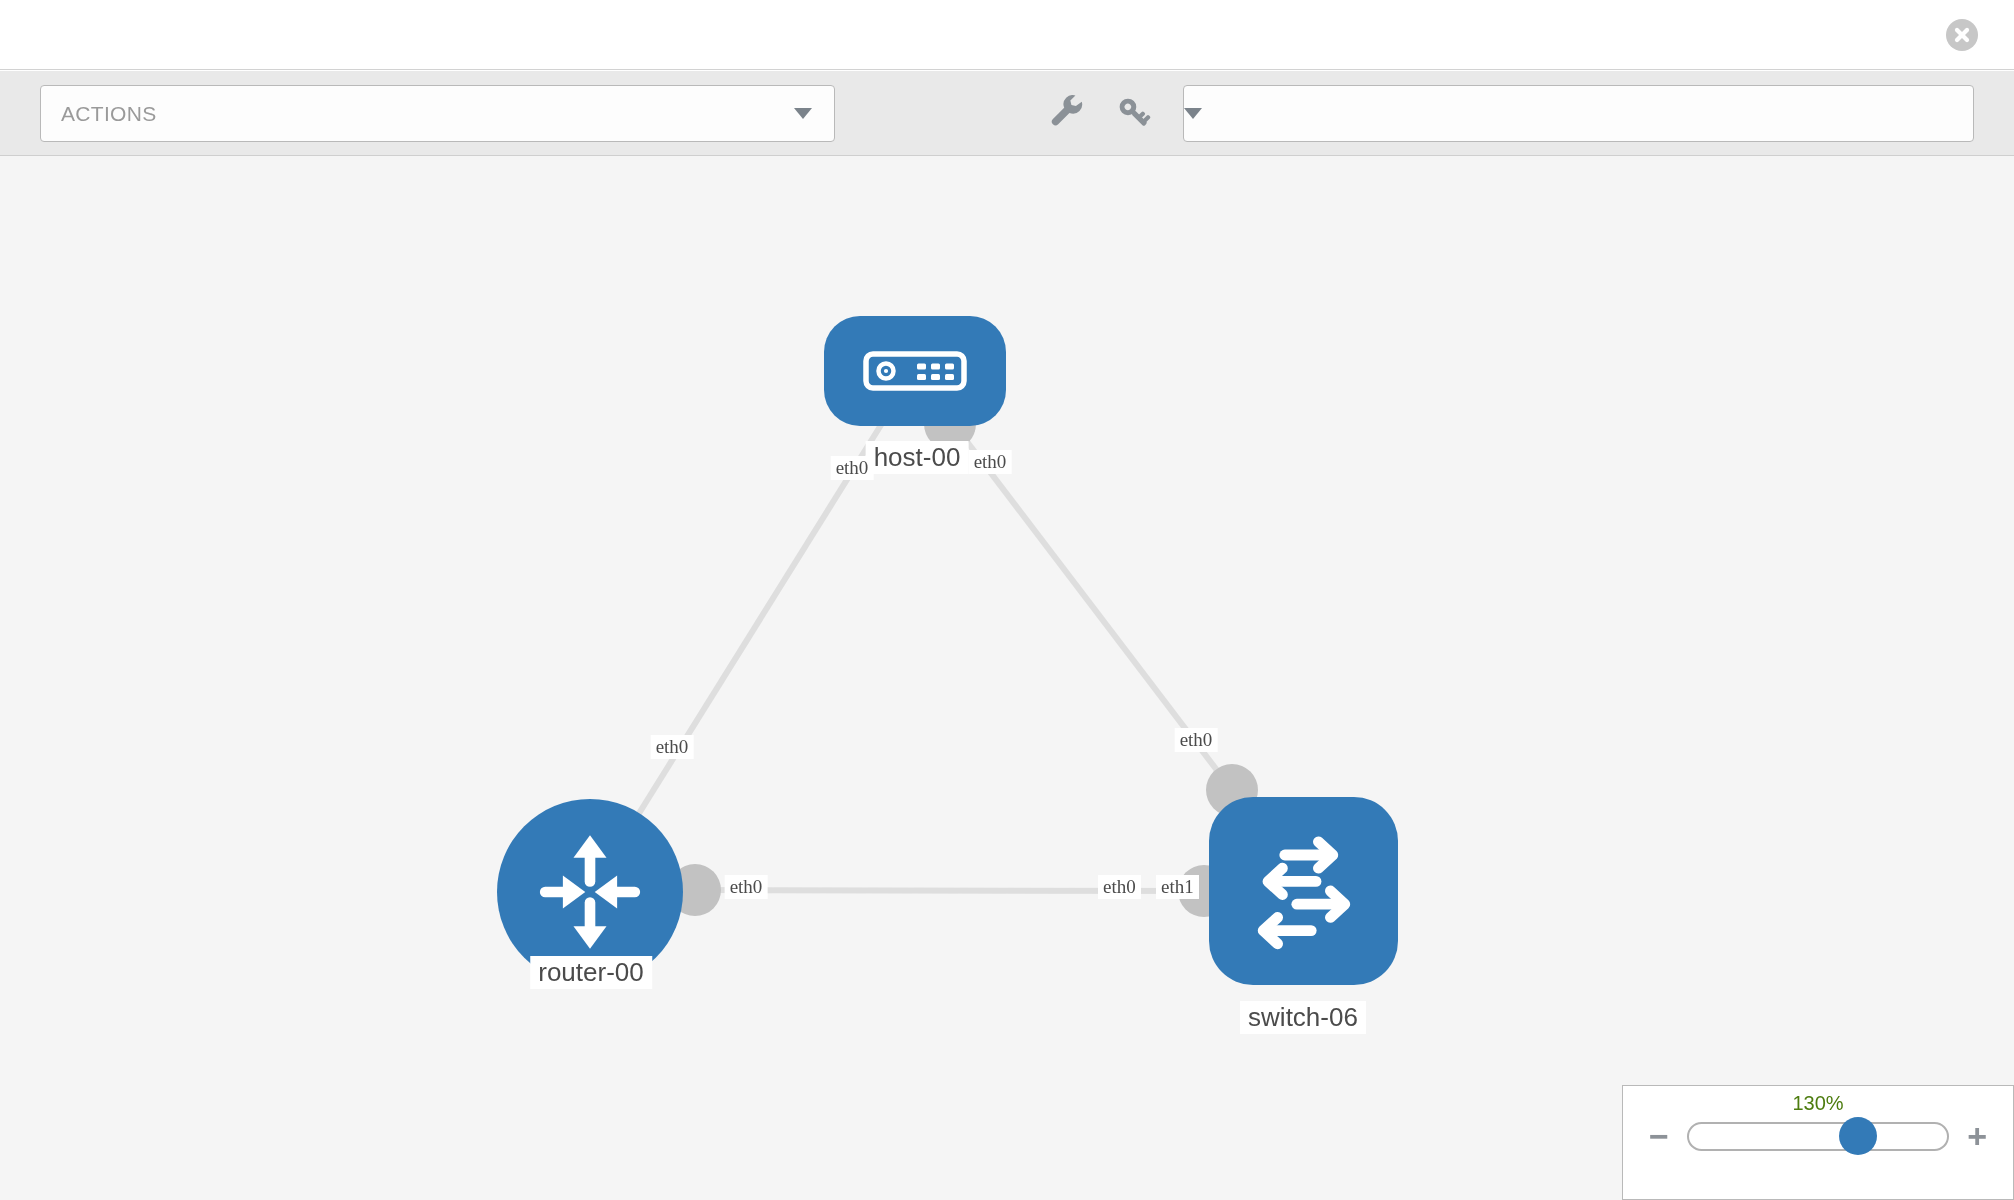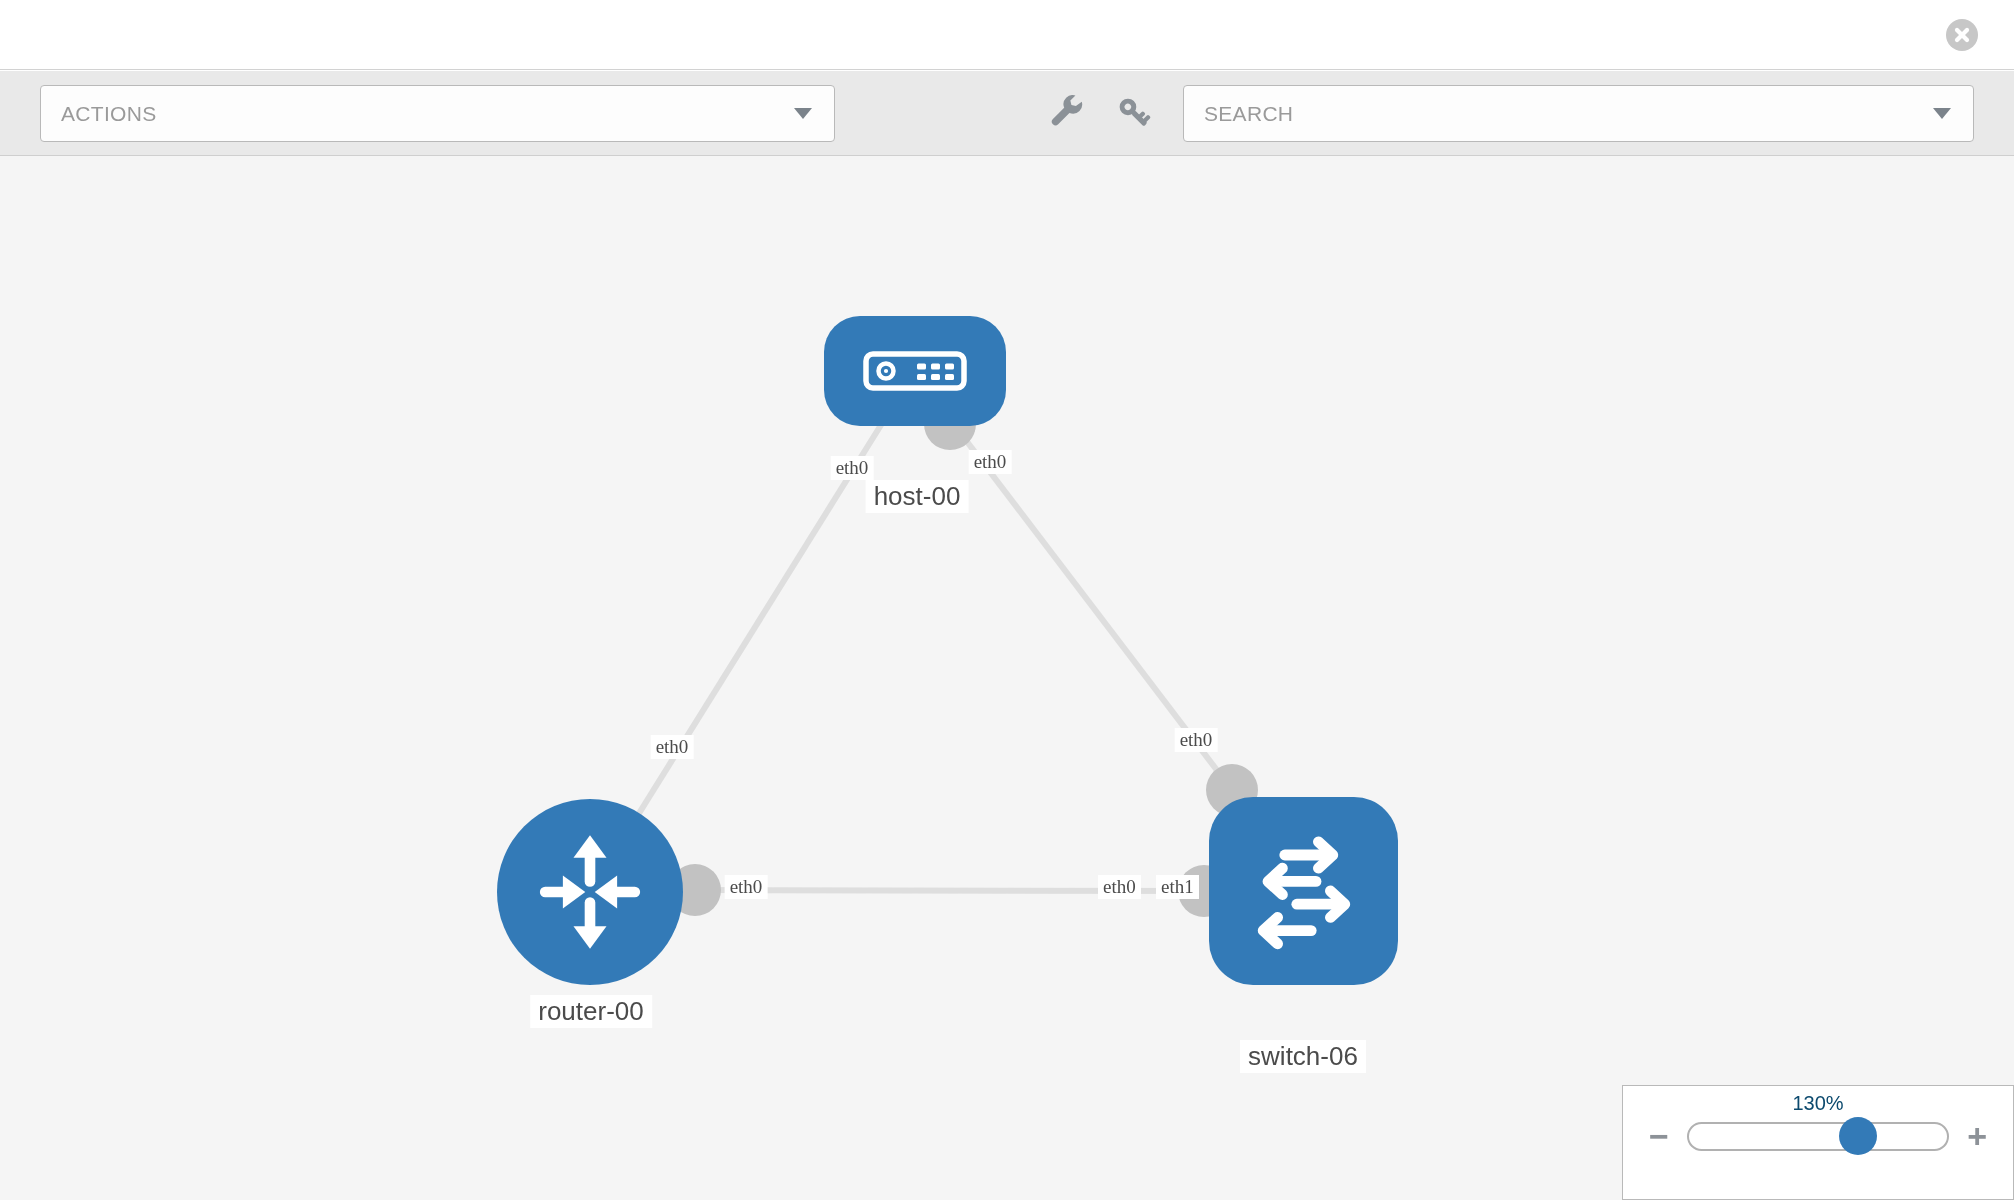--- a/index.html
+++ b/index.html
@@ -33,28 +33,28 @@
   
   .canvas { position:absolute; top:156px; left:0; width:2014px; height:1044px; background:#f5f5f5; overflow:hidden; }
   .links-svg { position:absolute; top:0; left:0; z-index:1; }
 
   .node { position:absolute; z-index:2; background:#337ab7; display:flex; align-items:center; justify-content:center; cursor:pointer; }
   .node-host   { left:824px;  top:160px; width:182px; height:110px; border-radius:36px; }
   .node-router { left:497px;  top:643px; width:186px; height:186px; border-radius:50%; }
   .node-switch { left:1209px; top:641px; width:189px; height:188px; border-radius:44px; }
 
   .lbl { position:absolute; z-index:3; background:#fff; color:#4b4b4b; white-space:nowrap; }
-  .node-lbl { font-size:26px; padding:1px 8px; transform:translateX(-50%);margin-top:39px; }
+  .node-lbl { font-size:26px; padding:1px 8px; transform:translateX(-50%); }
   .eth-lbl  { font-size:19px; padding:1px 5px;font-family:Liberation Serif, serif; }
   .ctr { transform:translateX(-50%); }
 
   
   .zoom-panel { position:absolute; left:1622px; top:1085px; width:392px; height:115px; background:#fff;
                 border:1px solid #b9b9b9; z-index:5; }
-  .zoom-level { text-align:center; margin-top:6px; font-size:20px; color:#0c4a6e; }
+  .zoom-level { text-align:center; margin-top:6px; font-size:20px; color:#4d7c0f; }
   .zoom-row { display:flex; align-items:center; margin-top:6px; padding:0 26px; }
   .zoom-sign { font-size:34px; font-weight:bold; color:#8d9298; line-height:30px; cursor:pointer; user-select:none; }
   .slider { position:relative; flex:1; height:29px; margin:0 18px; background:#fff; border:2px solid #b1b1b1;
             border-radius:15px; cursor:pointer; }
   .slider-handle { position:absolute; left:65.5%; top:50%; width:38px; height:38px; border-radius:50%;
                    background:#337ab7; transform:translate(-50%,-50%); cursor:grab; }
 </style>
 </head>
 <body>
 
@@ -81,21 +81,20 @@
     <svg class="tool-icon tool-key" viewBox="0 0 24 24">
       <g fill="#8b9197" transform="rotate(-45 12 12)">
         <path fill-rule="evenodd" d="M12 0.6a5.4 5.4 0 1 0 0 10.8A5.4 5.4 0 0 0 12 0.6zm0 3.2a2.1 2.1 0 1 1 0 4.2 2.1 2.1 0 0 1 0-4.2z"></path>
         <rect x="10.3" y="10.6" width="3.4" height="11.6" rx="1.2"></rect>
         <rect x="12.8" y="14.6" width="4.2" height="2.7" rx="1"></rect>
         <rect x="12.8" y="18.6" width="5" height="2.7" rx="1"></rect>
       </g>
     </svg>
 
     <div class="dropdown dd-search">
-      <input class="search-input" placeholder="SEARCH" style="">
       <div class="caret"></div>
     </div>
   </div>
 
   <div class="canvas">
 
     <svg class="links-svg" width="2014" height="1044">
 
       <line x1="914" y1="216" x2="590" y2="736" stroke="#dedede" stroke-width="6"></line>
       <line x1="914" y1="216" x2="1232" y2="634" stroke="#dedede" stroke-width="6"></line>

